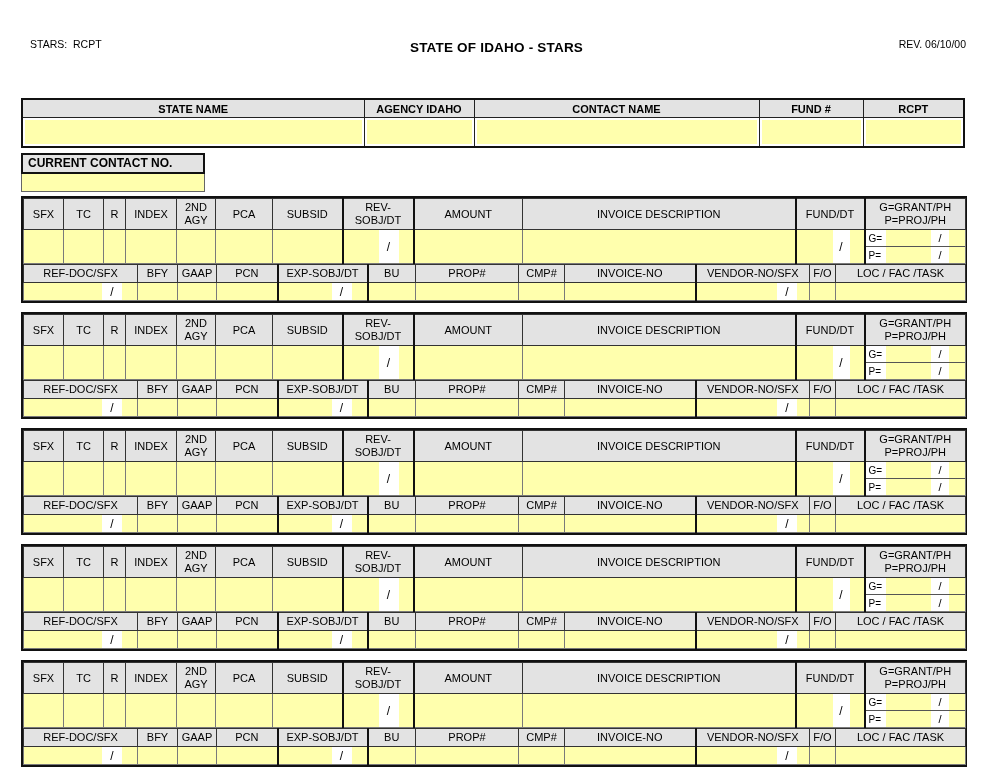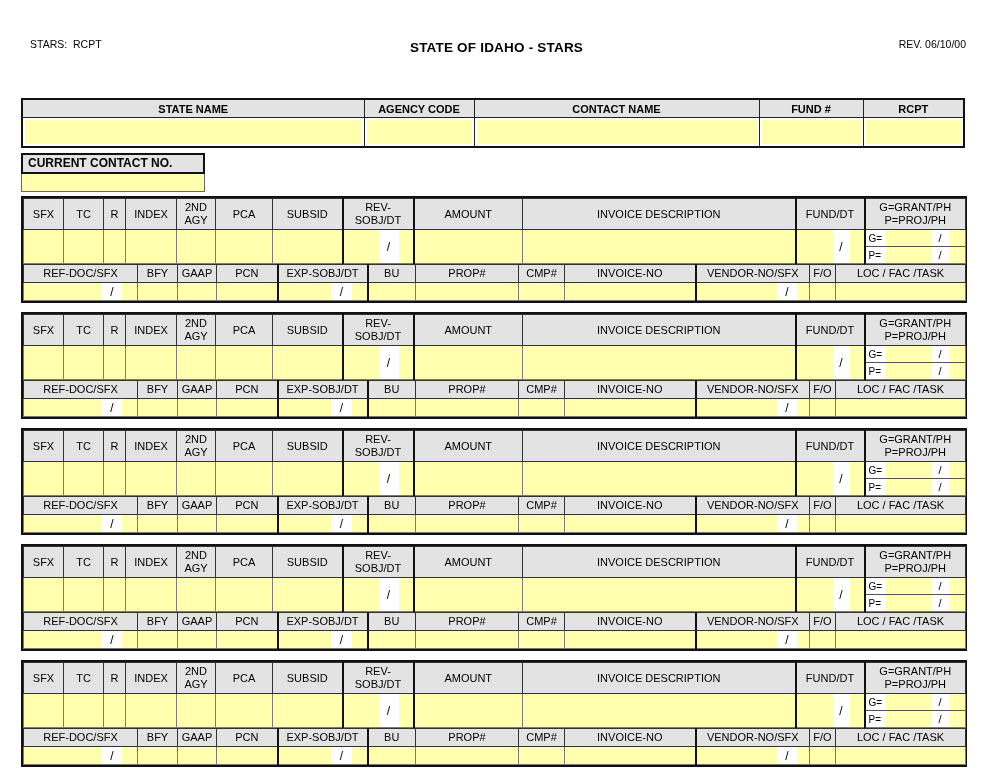--- a/index.html
+++ b/index.html
@@ -100,21 +100,21 @@
     <colgroup>
       <col style="width:342px">
         <col style="width:110px">
         <col style="width:285px">
         <col style="width:104px">
         <col style="width:101px">
     </colgroup>
     <tbody>
       <tr>
         <th>STATE NAME</th>
-        <th>AGENCY CODE</th>
+        <th>AGENCY IDAHO</th>
         <th>CONTACT NAME</th>
         <th>FUND #</th>
         <th>RCPT</th>
       </tr>
       <tr>
         <td>
             <div class="ybox"></div>
           </td>
         <td>
             <div class="ybox"></div>

